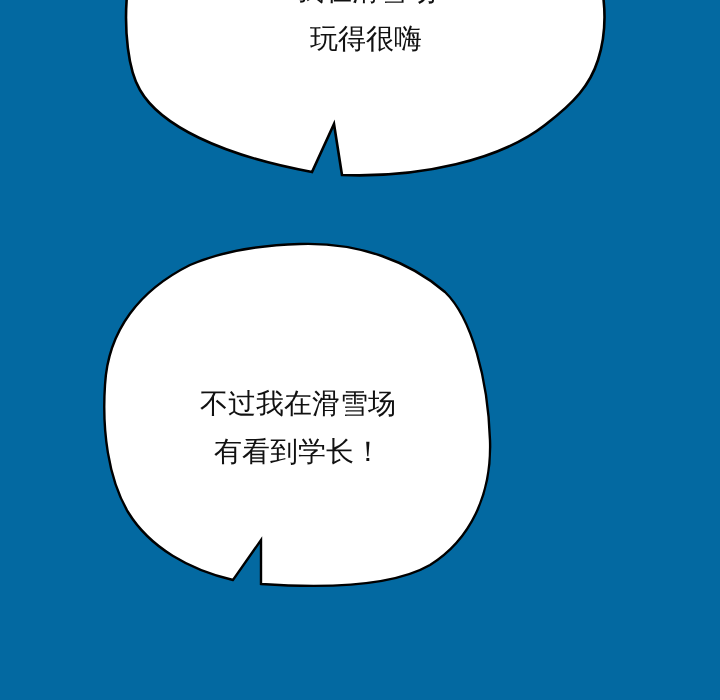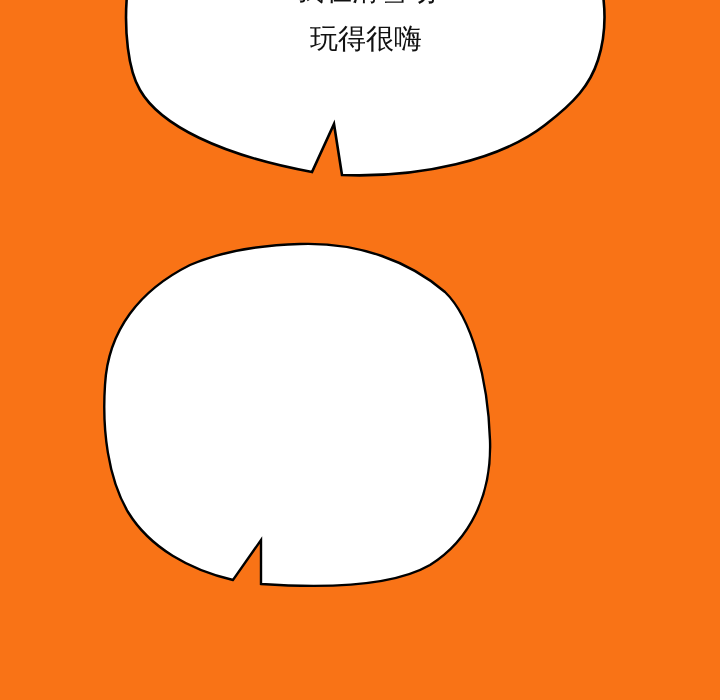--- a/index.html
+++ b/index.html
@@ -5,21 +5,21 @@
     html, body {
       margin: 0;
       padding: 0;
       background: #ffffff;
     }
     .canvas {
       position: relative;
       width: 720px;
       height: 700px;
       overflow: hidden;
-      background: #f97316;
+      background: #0369a1;
     }
     svg.bubbles {
       position: absolute;
       left: 0;
       top: 0;
       width: 720px;
       height: 700px;
     }
     .bubble-text {
       position: absolute;
@@ -68,13 +68,17 @@
          C 108 478, 102 430, 105 385
          C 108 330, 140 290, 190 265
          C 225 250, 265 245, 300 244 Z" fill="#ffffff" stroke="#000000" stroke-width="2.4" stroke-linejoin="miter"></path>
   </svg>
 
   <div class="bubble-text top-text">
     <span class="line">我在滑雪场</span>
     <span class="line">玩得很嗨</span>
   </div>
 
+  <div class="bubble-text bottom-text">
+    <span class="line">不过我在滑雪场</span>
+    <span class="line">有看到学长！</span>
+  </div>
 </div>
 
 </body></html>

